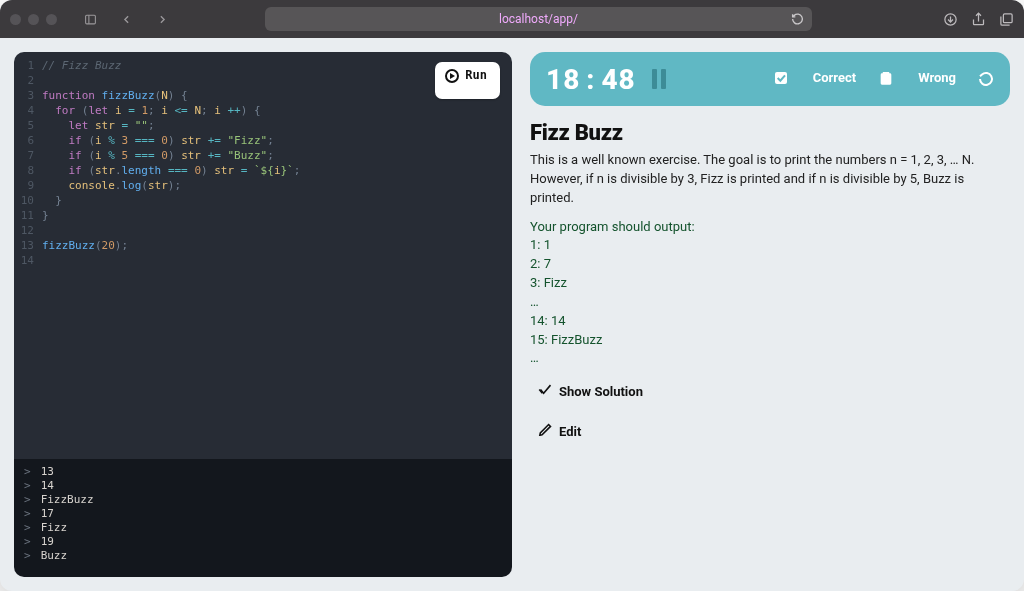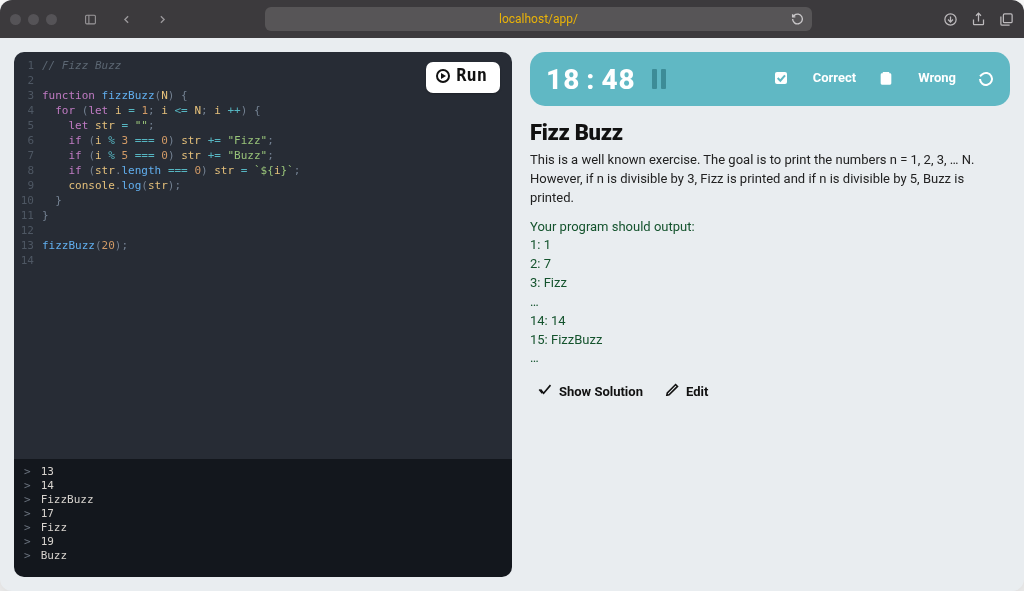--- a/index.html
+++ b/index.html
@@ -60,21 +60,21 @@
   }
   .nav-btn svg { width: 13px; height: 13px; }
   .addr {
     flex: 1;
     height: 24px;
     background: #575557;
     border-radius: 6px;
     display: flex;
     align-items: center;
     justify-content: center;
-    color: #eab308;
+    color: #f0abfc;
     font-size: 12px;
     margin: 0 120px 0 80px;
     position: relative;
   }
   .addr .reload {
     position: absolute; right: 8px; top: 50%; transform: translateY(-50%);
     display: flex;
   }
   .chrome-right { display: flex; gap: 12px; align-items: center; margin-left: auto;}
   .chrome-ic { width: 16px; height: 16px; display: flex; align-items:center; justify-content:center; color:#bdbabd;}
@@ -106,23 +106,23 @@
     line-height: 15px;
     color: var(--code-default);
     min-height: 0;
   }
   .run-btn {
     position: absolute;
     top: 10px; right: 12px;
     background: #fff;
     color: #111;
     border-radius: 7px;
-    padding: 6px 13px 10px 10px;
+    padding: 6px 13px 16px 10px;
     font-weight: 700;
-    font-size: 17px;
+    font-size: 12px;
     display: flex; align-items: center; gap: 6px;
     box-shadow: 0 1px 2px rgba(0,0,0,.25);
     cursor: pointer;
   }
   .run-btn .circ { width: 14px; height:14px; border-radius:50%; border:2px solid #111; display:flex; align-items:center; justify-content:center;}
   .run-btn .circ::after{content:""; width:0;height:0;border-left:5px solid #111;border-top:3px solid transparent;border-bottom:3px solid transparent; margin-left:1px;}
   .code-line { display: flex; }
   .ln {
     width: 28px;
     text-align: right;
@@ -190,21 +190,21 @@
 
   .problem h1 {
     margin: 0 0 6px 0;
     font-size: 22px;
     font-weight: 900;
     letter-spacing: -0.3px;
   }
   .problem p { margin: 0 0 10px 0; font-size: 13px; line-height: 1.45; color: #222;}
   .outspec { font-size: 13px; line-height: 1.45; color:#14532d;}
   .outspec div { }
-  .actions { margin-top: 14px; display: flex; gap: 22px; padding-left: 8px;}
+  .actions { margin-top: 14px; display: flex; gap: 22px; padding-left: 8px; flex-direction: column;}
   .abtn { display: flex; align-items: center; gap: 6px; font-weight: 700; font-size: 13px; cursor:pointer;}
   .abtn svg { width: 15px; height: 15px; }
 </style>
 </head>
 <body>
 
 <div class="window">
 
   <div class="chrome">
     <div class="traffic">

